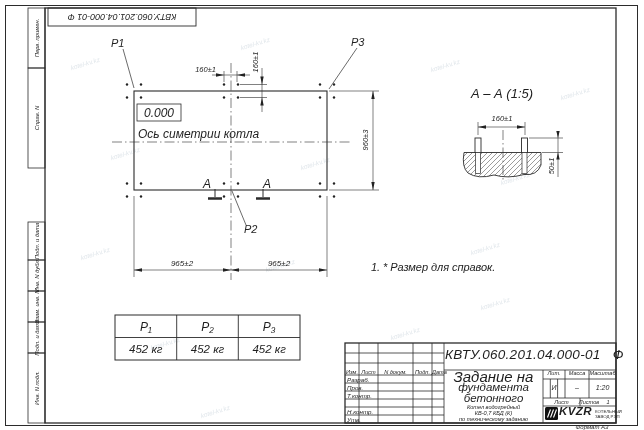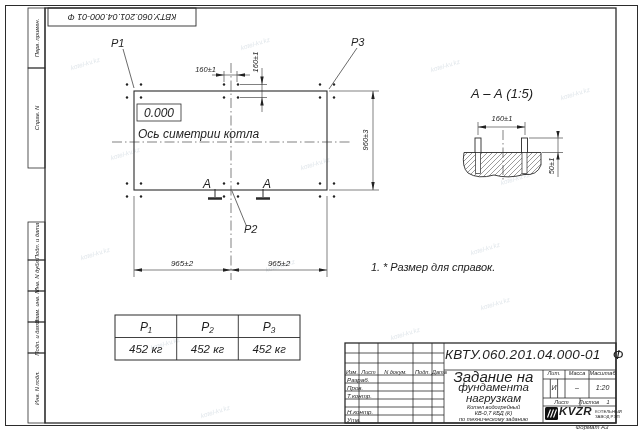--- a/index.html
+++ b/index.html
@@ -219,21 +219,21 @@
 
     <span class="s" style="left:347px;top:376px;font-size:6.2px">Разраб.</span>
     <span class="s" style="left:347px;top:384px;font-size:6.2px">Пров.</span>
     <span class="s" style="left:347px;top:392px;font-size:6.2px">Т.контр.</span>
     <span class="s" style="left:347px;top:408px;font-size:6.2px">Н.контр.</span>
     <span class="s" style="left:347px;top:416px;font-size:6.2px">Утв.</span>
 
     <div class="s" style="left:444px;top:371px;width:99px;text-align:center">
       <span style="display:block;font-size:15px;line-height:11px">Задание на</span>
       <span style="display:block;font-size:11.5px;line-height:11px">фундамента</span>
-      <span style="display:block;font-size:11.5px;line-height:11px">нагрузкам</span>
+      <span style="display:block;font-size:11.5px;line-height:11px">бетонного</span>
       <span style="display:block;font-size:5.6px;line-height:5.8px;margin-top:1px">Котел водогрейный</span>
       <span style="display:block;font-size:5.6px;line-height:5.8px">КВ-0,7 КБД (К)</span>
       <span style="display:block;font-size:5.6px;line-height:5.8px">по техническому заданию</span>
     </div>
 
     <span class="s ctr" style="left:543px;top:370px;width:22px;font-size:5.6px">Лит.</span>
     <span class="s ctr" style="left:565px;top:370px;width:24px;font-size:5.6px">Масса</span>
     <span class="s ctr" style="left:589px;top:370px;width:27px;font-size:5.6px">Масштаб</span>
     <span class="s ctr" style="left:550px;top:384px;width:8px;font-size:7px">И</span>
     <span class="s ctr" style="left:565px;top:384px;width:24px;font-size:7px">–</span>

